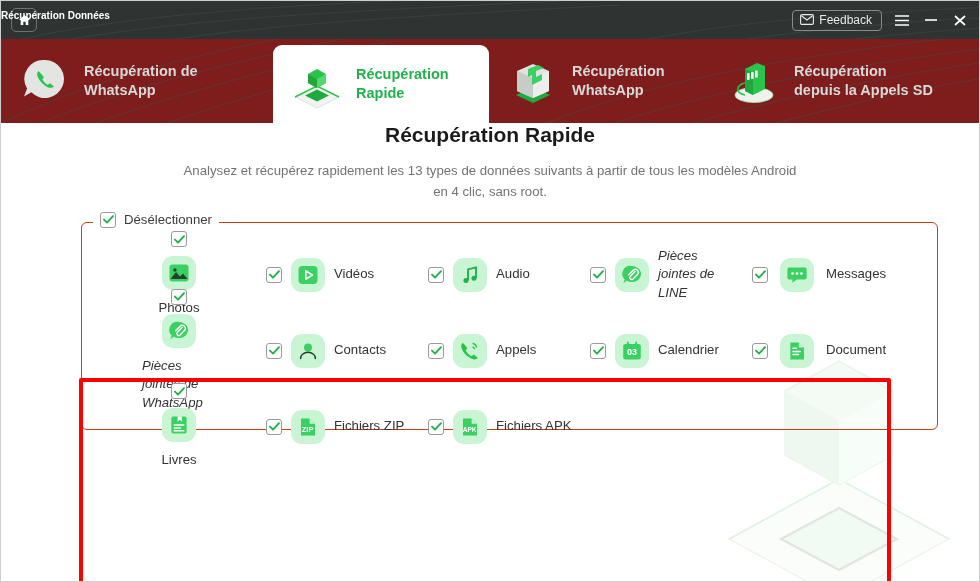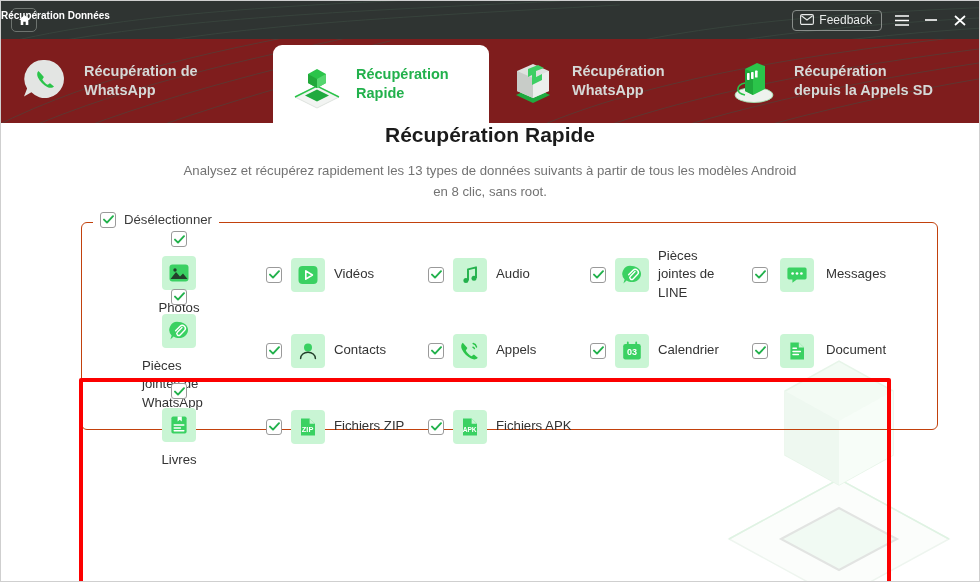--- a/index.html
+++ b/index.html
@@ -126,26 +126,26 @@
   }
   .grid-row { display: flex; height: 76px; align-items: center; }
   .cell { display: flex; align-items: center; gap: 9px; }
   .cell.c0 { width: 174px; flex-direction: column; }
   .cell.c1 { width: 162px; }
   .cell.c2 { width: 162px; }
   .cell.c3 { width: 162px; }
   .cell.c4 { width: 160px; gap: 12px; }
   .type-ico {
     width: 34px; height: 34px; flex: none;
-    border-radius: 4px;
+    border-radius: 11px;
     display: flex; align-items: center; justify-content: center;
   }
   .type-ico.soft { background: #c9f5d4; }
   .type-label { font-size: 13.2px; color: #333333; line-height: 1.42; }
-  .type-label.multi { width: 74px; }
+  .type-label.multi { width: 74px; font-style: italic; }
 
   
   .red-rect {
     position: absolute;
     left: 78px; top: 255px; width: 812px; height: 217px;
     border: 4px solid #fc0000; border-radius: 2px;
     z-index: 7; pointer-events: none;
   }
 </style>
 </head>
@@ -293,21 +293,21 @@
       <path d="M40 196 L150 136 L260 196" fill="none" stroke="#dff3e3" stroke-width="1.5"></path>
       <path d="M96 48 L150 18 L204 48 L204 112 L150 142 L96 112 Z" fill="#f3fbf4" stroke="#e7f5e9" stroke-width="1.5"></path>
       <path d="M96 48 L150 78 L150 142 L96 112 Z" fill="#eef8f0"></path>
       <path d="M150 78 L204 48 L204 112 L150 142 Z" fill="#f7fdf8"></path>
     </svg>
 
     <div class="page-title">Récupération Rapide</div>
 
     <div class="page-desc">
       <div>Analysez et récupérez rapidement les 13 types de données suivants à partir de tous les modèles Android</div>
-      <div>en 8 clic, sans root.</div>
+      <div>en 4 clic, sans root.</div>
     </div>
 
     <div class="fs-wrap">
       <div class="fs-box">
 
         <div class="fs-legend">
           <span class="chk">
             <svg width="11" height="9" viewBox="0 0 11 9">
               <path d="M1 4.6 L4 7.6 L10 1.2" fill="none" stroke="#22b14c" stroke-width="1.9" stroke-linecap="round" stroke-linejoin="round"></path>
             </svg>

